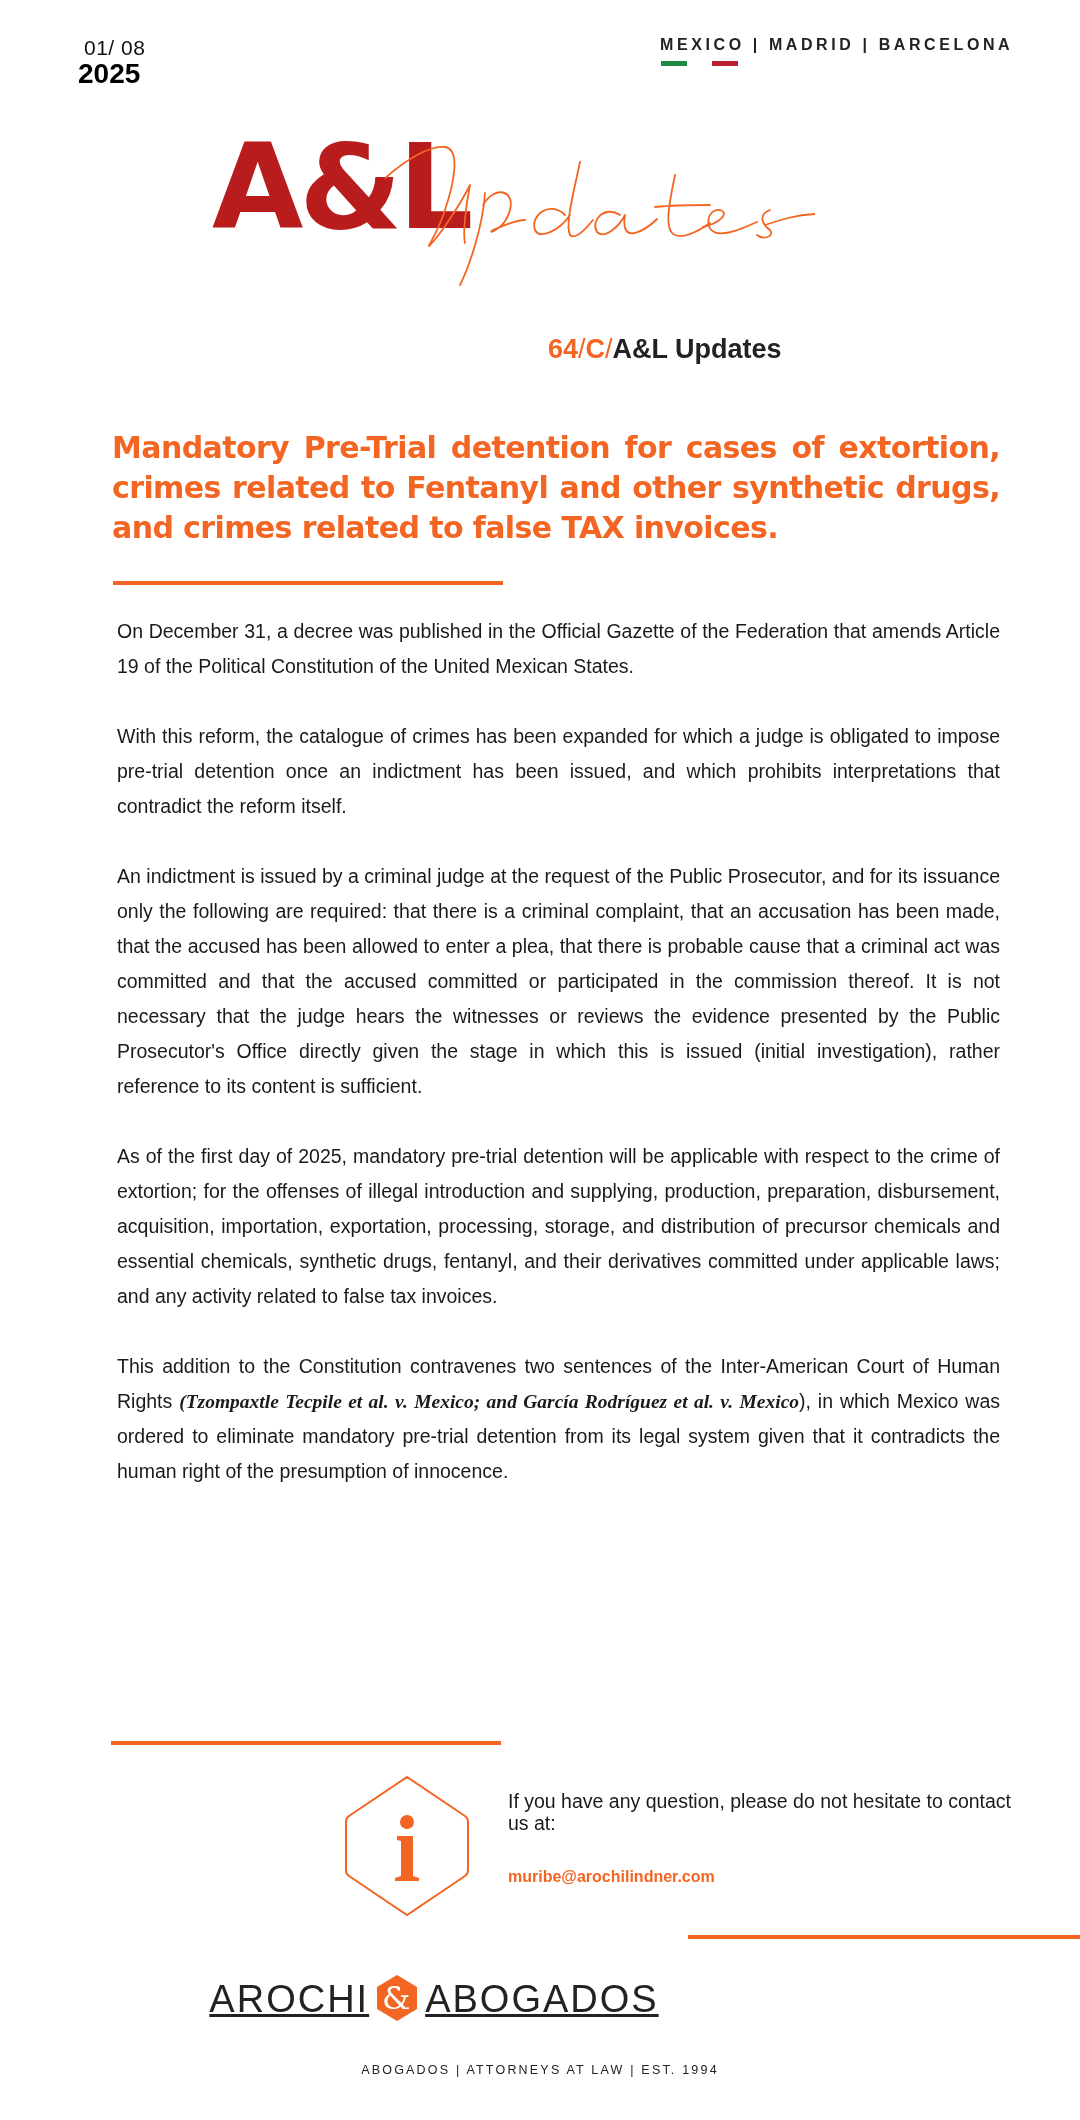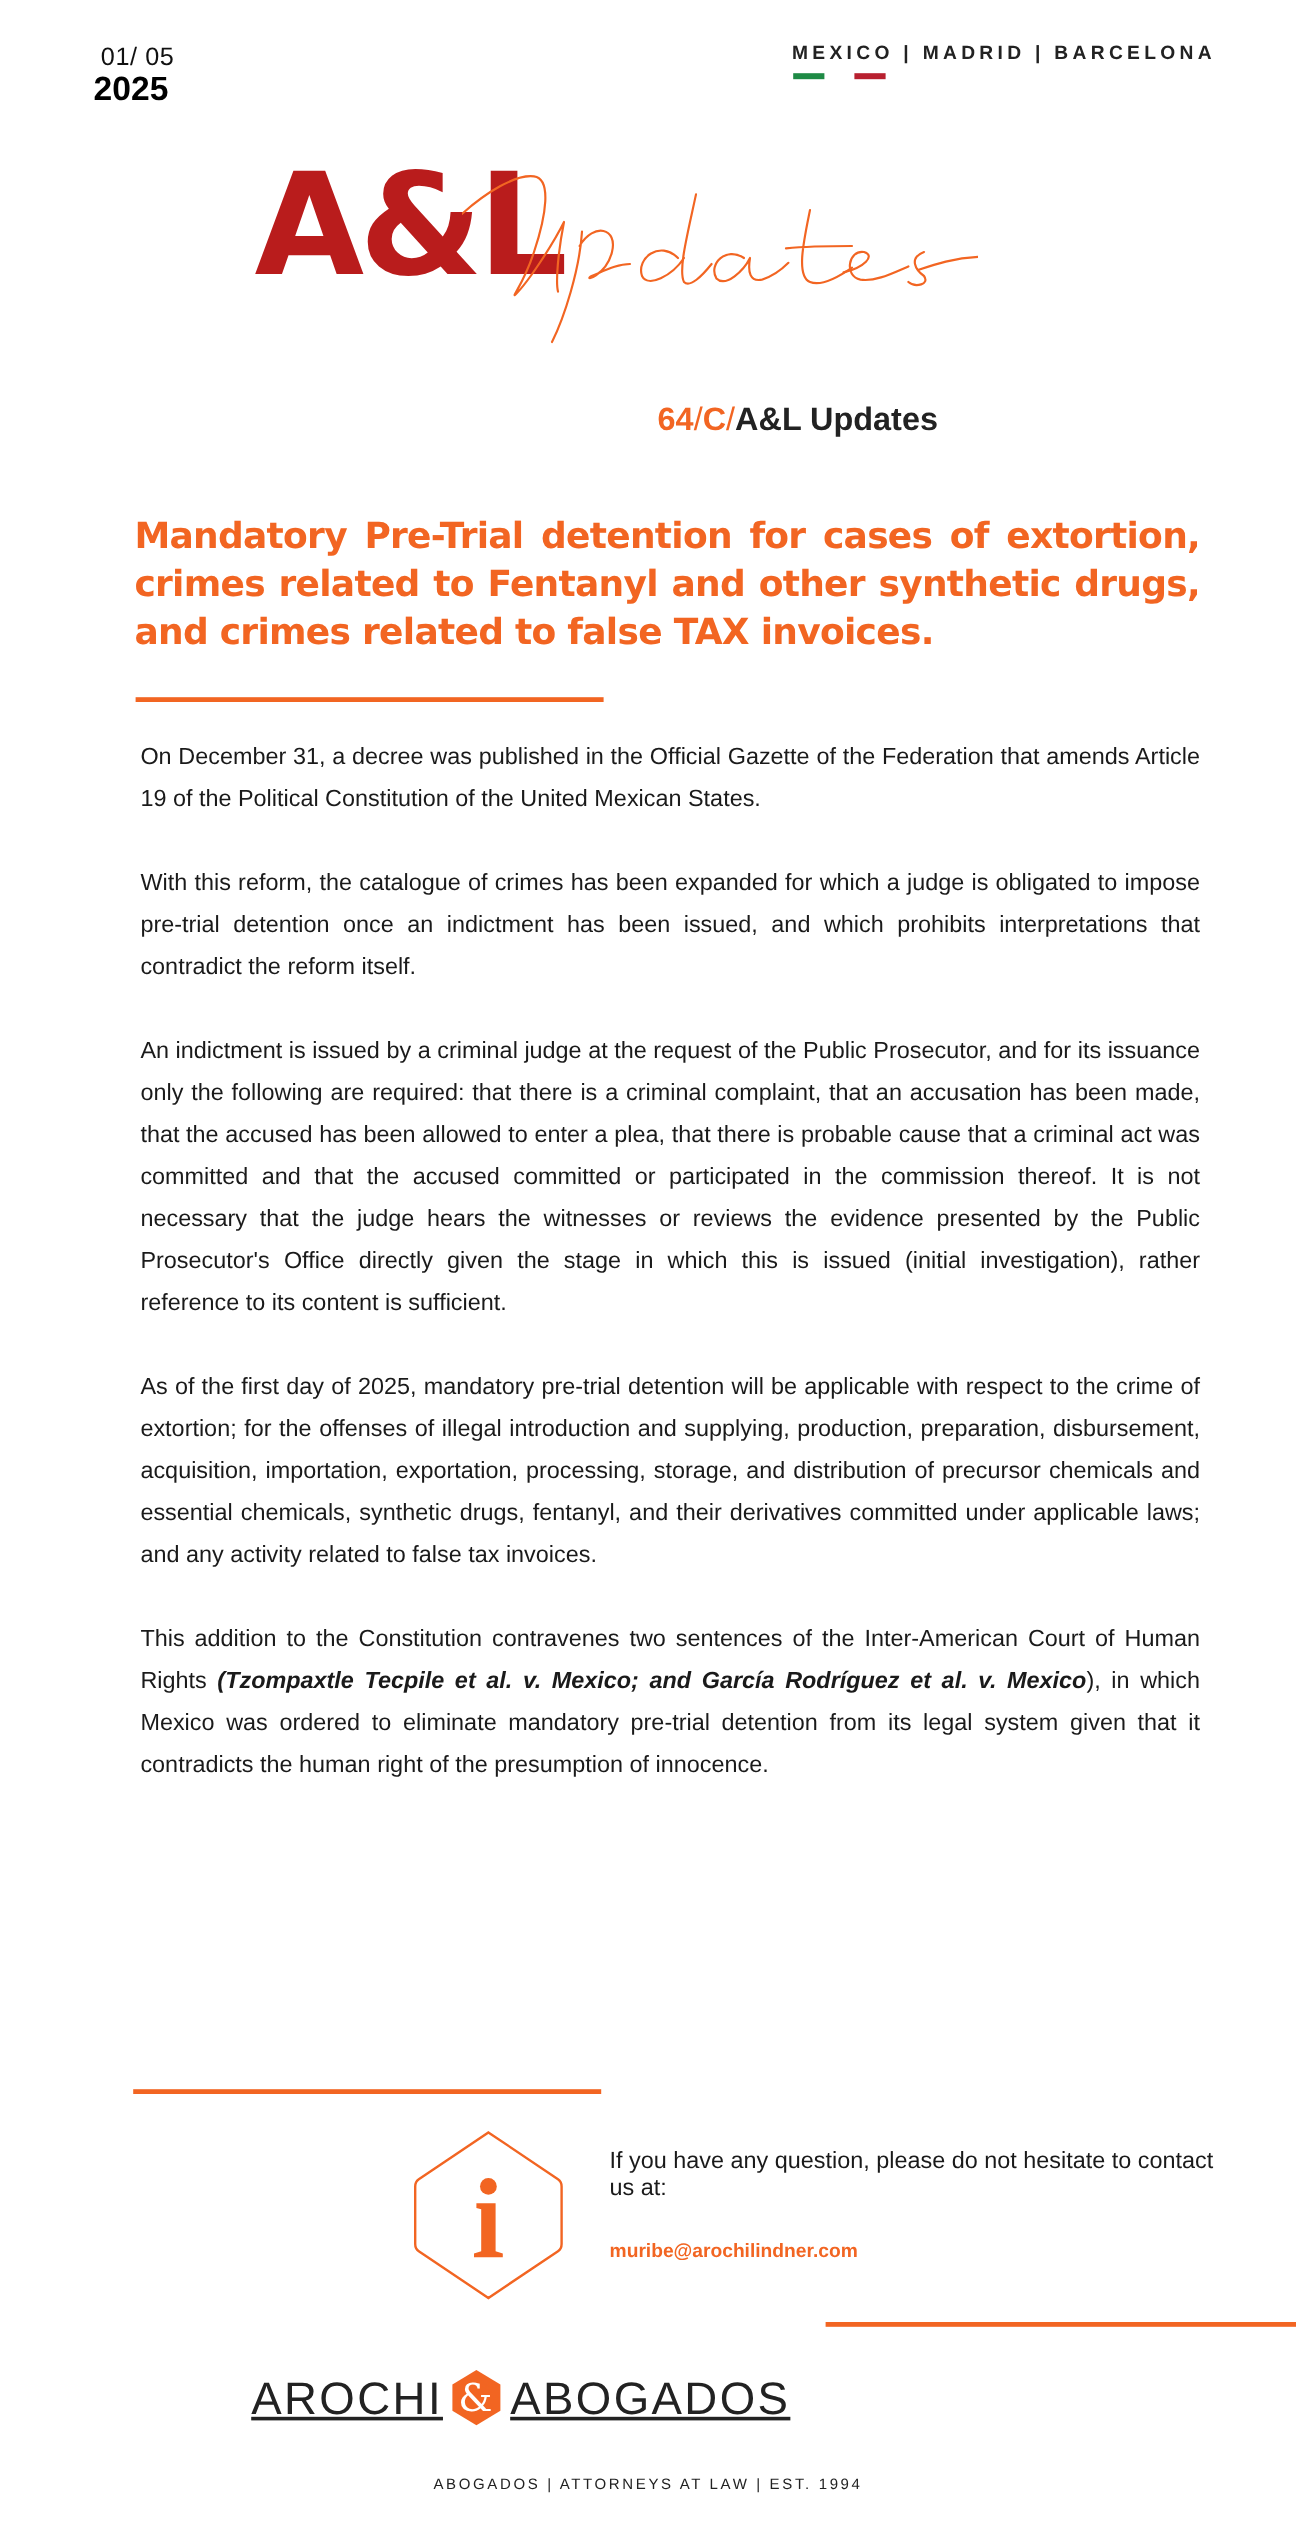--- a/index.html
+++ b/index.html
@@ -25,36 +25,36 @@
   .heading { left: 112px; top: 428px; width: 888px; font-size: 30px; font-weight: bold; color: #f26522; line-height: 40px; text-align: justify; font-family: "DejaVu Sans", sans-serif; letter-spacing: -0.6px; }
 
   .rule { background: #f26522; height: 4px; }
   .rule-1 { left: 113px; top: 581px; width: 390px; }
   .rule-2 { left: 111px; top: 1741px; width: 390px; }
   .rule-3 { left: 688px; top: 1935px; width: 392px; }
 
   .body-text { left: 117px; top: 614px; width: 883px; font-size: 19.5px; line-height: 35px; color: #1a1a1a; }
   .body-text p { margin: 0 0 35px 0; text-align: justify; }
   .body-text p.last { margin-bottom: 0; }
-  .body-text em { font-weight: bold; font-style: italic; }
+  .body-text em { font-weight: bold; font-style: italic; font-family: Liberation Serif, serif; }
 
   .info-hex { left: 343px; top: 1774px; width: 128px; height: 144px; }
   .contact-text { left: 508px; top: 1790px; width: 520px; font-size: 19.5px; line-height: 22px; color: #1a1a1a; }
   .contact-email { left: 508px; top: 1868px; font-size: 16px; font-weight: bold; color: #f26522; text-decoration: none; }
 
   .footer-logo { left: 0; top: 1978px; width: 868px; text-align: center; font-size: 38px; letter-spacing: 2px; color: #222; white-space: nowrap; text-decoration: underline; }
   .footer-logo .amp-hex { display: inline-block; vertical-align: middle; width: 44px; height: 48px; position: relative; margin: 0 6px; top: -4px; }
   .footer-logo .amp-hex svg { position: absolute; left: 0; top: 0; }
   .footer-logo .amp-hex span { position: absolute; left: 0; top: 5px; width: 44px; text-align: center; color: #fff; font-size: 32px; font-family: "DejaVu Serif", serif; }
   .footer-tagline { left: 0; top: 2063px; width: 1080px; text-align: center; font-size: 12.5px; letter-spacing: 2.2px; color: #222; }
 </style>
 </head>
 <body>
 
-<div class="abs date-day">01/ 05</div>
+<div class="abs date-day">01/ 08</div>
 <div class="abs date-year">2025</div>
 
 <div class="abs cities">MEXICO | MADRID | BARCELONA</div>
 <div class="abs flag-green"></div>
 <div class="abs flag-red"></div>
 
 <div class="abs logo-al">A&amp;L</div>
 <svg class="abs logo-updates" viewBox="0 0 430 160" fill="none" stroke="#f26522" stroke-width="1.8" stroke-linecap="round" stroke-linejoin="round">
 
   <path d="M-2 45 C 20 25, 45 10, 60 12 C 75 14, 70 45, 60 75 C 52 100, 40 115, 45 110 C 55 100, 75 70, 85 50 C 80 75, 78 100, 80 108"></path>

